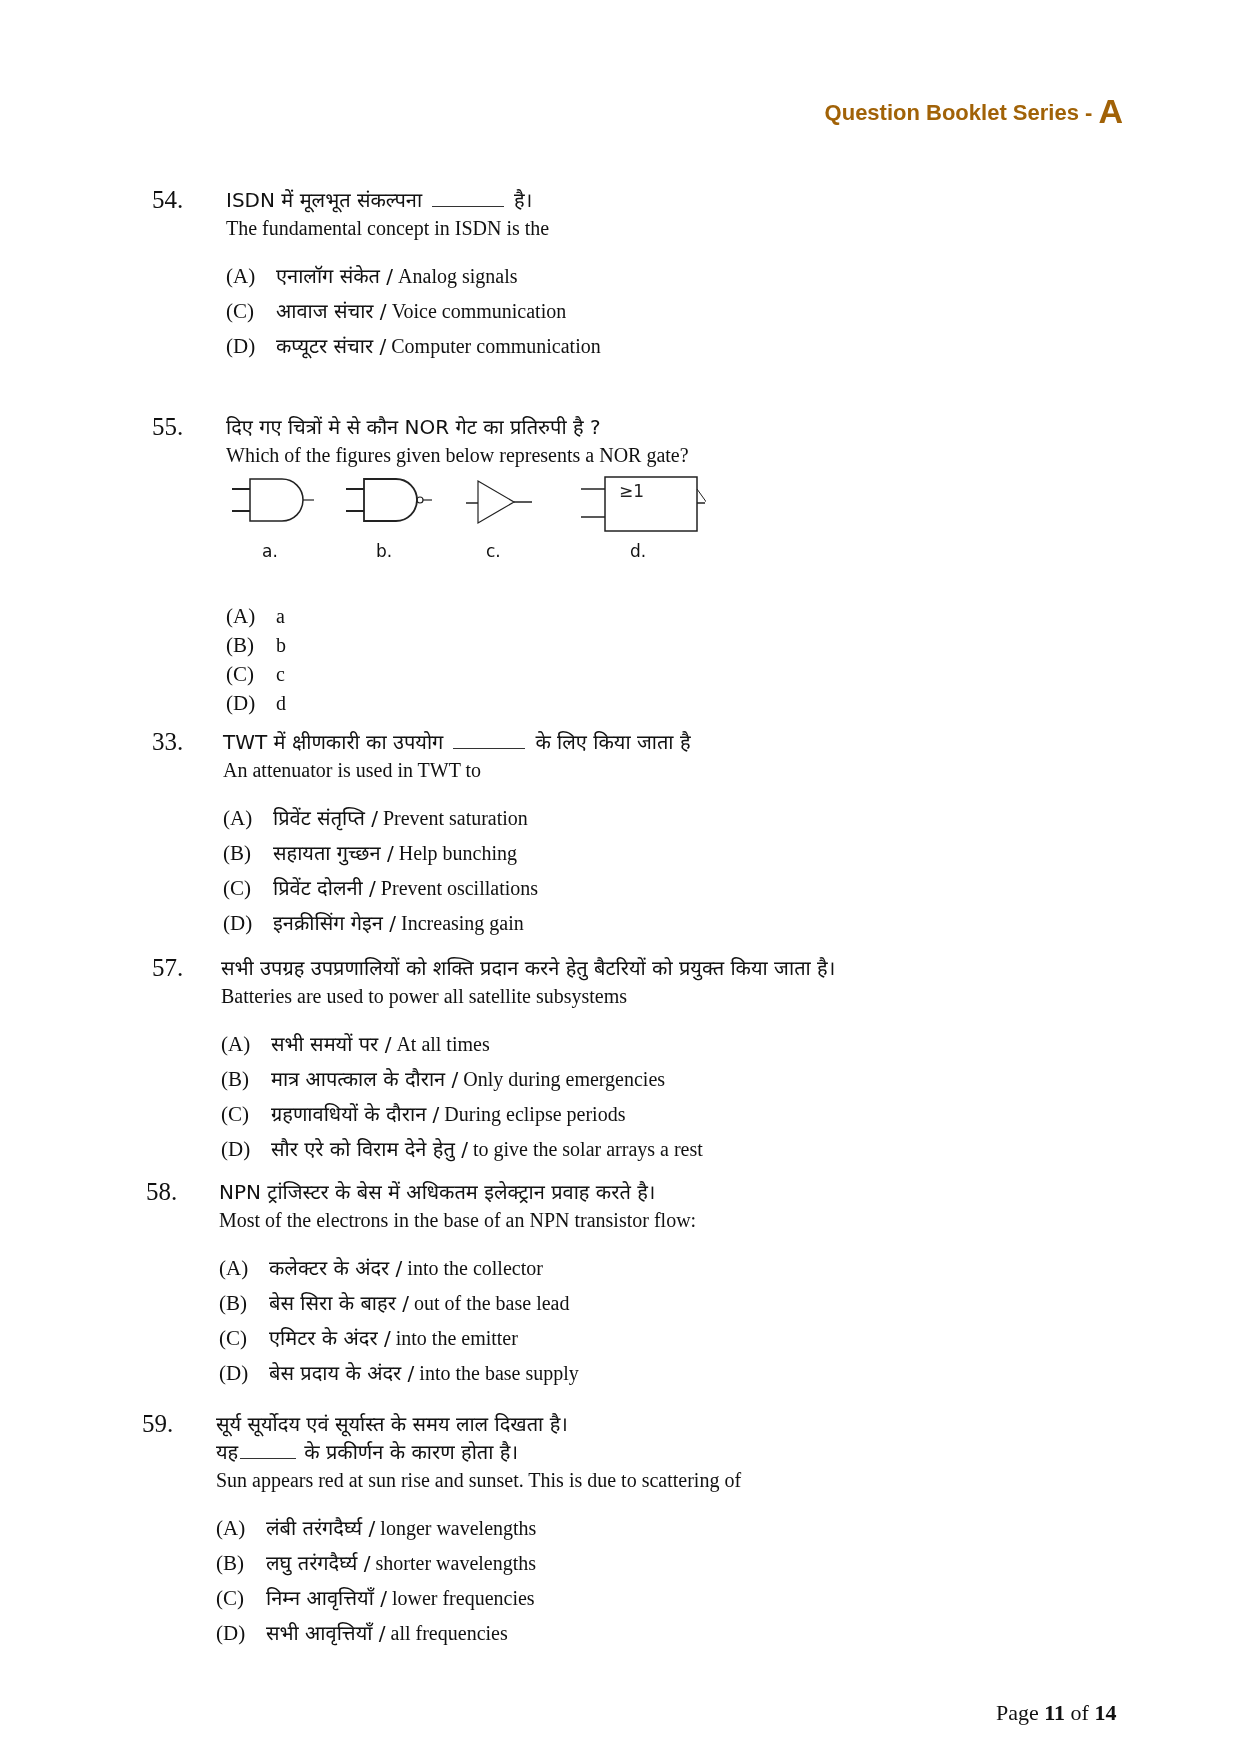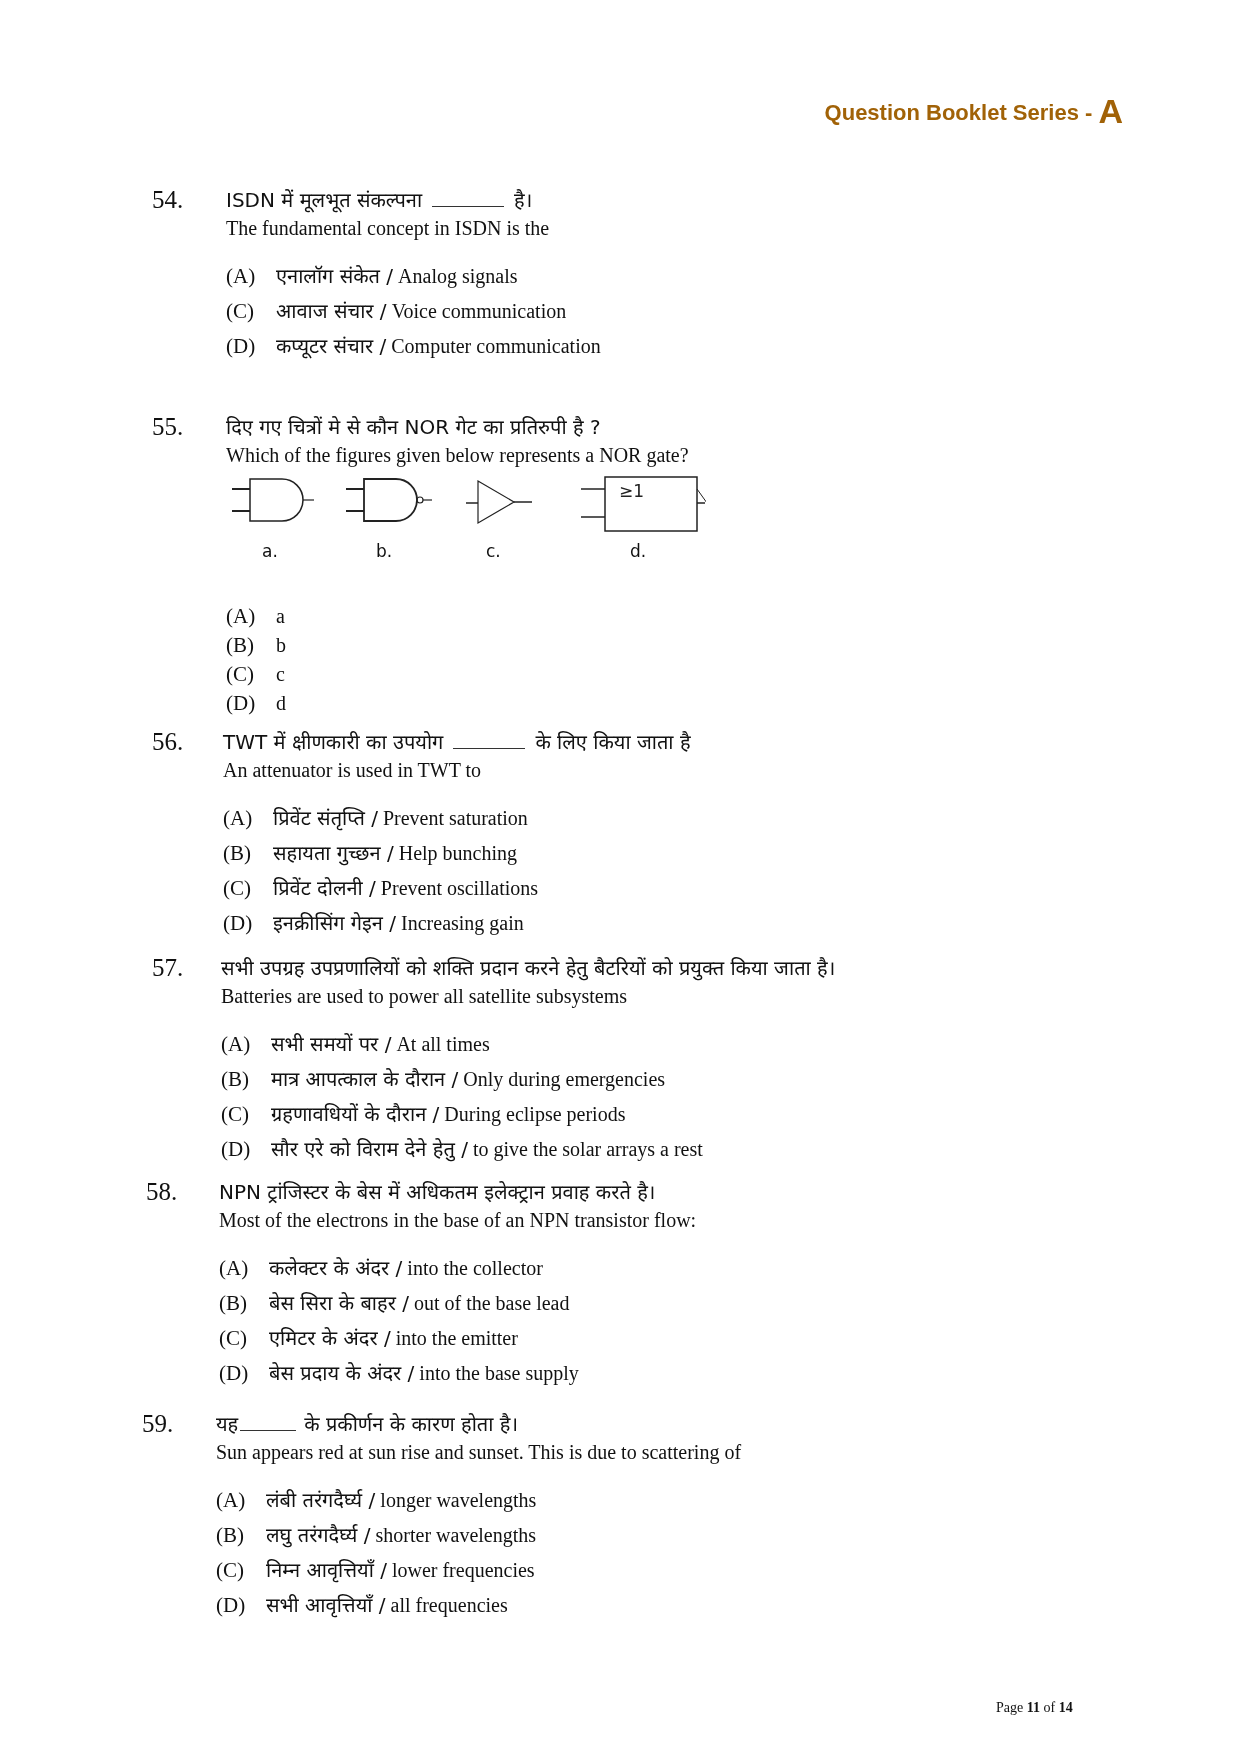--- a/index.html
+++ b/index.html
@@ -14,21 +14,21 @@
   .line { height: 28px; line-height: 28px; white-space: nowrap; }
   .hi { font-family: "DejaVu Sans", sans-serif; font-size: 20px; }
   .blank { display: inline-block; width: 72px; border-bottom: 1px solid #333; margin: 0 10px; height: 18px; vertical-align: baseline; }
   .opts { margin-top: 17px; }
   .opt { height: 35px; line-height: 35px; white-space: nowrap; }
   .opt .lbl { display: inline-block; width: 50px; font-size: 21px; }
   .opt-tight .opt { height: 29px; line-height: 29px; }
   .figs { position: relative; height: 110px; margin-top: 6px; }
   .fig { position: absolute; top: 0; }
   .fig-cap { position: absolute; top: 66px; font-family: "DejaVu Sans", sans-serif; font-size: 17px; }
-  .footer { position: absolute; top: 1700px; left: 996px; font-size: 14px; }
+  .footer { position: absolute; top: 1700px; left: 996px; font-size: 22px; }
   .footer b { font-weight: bold; }
 </style>
 </head>
 <body>
 
 <div class="header">
   <span>Question Booklet Series -</span>
   <span class="series-letter">A</span>
 </div>
 
@@ -95,21 +95,21 @@
     <div class="opts opt-tight">
       <div class="opt"><span class="lbl">(A)</span><span>a</span></div>
       <div class="opt"><span class="lbl">(B)</span><span>b</span></div>
       <div class="opt"><span class="lbl">(C)</span><span>c</span></div>
       <div class="opt"><span class="lbl">(D)</span><span>d</span></div>
     </div>
   </div>
 </div>
 
 <div class="q" style="top:728px;">
-  <div class="qnum">56.</div>
+  <div class="qnum">33.</div>
   <div class="qbody" style="left:223px;">
     <div class="line">
       <span class="hi">TWT में क्षीणकारी का उपयोग</span><span class="blank"></span><span class="hi">के लिए किया जाता है</span>
     </div>
     <div class="line">An attenuator is used in TWT to</div>
     <div class="opts">
       <div class="opt"><span class="lbl">(A)</span><span class="hi">प्रिवेंट संतृप्ति /</span> <span>Prevent saturation</span></div>
       <div class="opt"><span class="lbl">(B)</span><span class="hi">सहायता गुच्छन /</span> <span>Help bunching</span></div>
       <div class="opt"><span class="lbl">(C)</span><span class="hi">प्रिवेंट दोलनी /</span> <span>Prevent oscillations</span></div>
       <div class="opt"><span class="lbl">(D)</span><span class="hi">इनक्रीसिंग गेइन /</span> <span>Increasing gain</span></div>
@@ -141,20 +141,21 @@
       <div class="opt"><span class="lbl">(B)</span><span class="hi">बेस सिरा के बाहर /</span> <span>out of the base lead</span></div>
       <div class="opt"><span class="lbl">(C)</span><span class="hi">एमिटर के अंदर /</span> <span>into the emitter</span></div>
       <div class="opt"><span class="lbl">(D)</span><span class="hi">बेस प्रदाय के अंदर /</span> <span>into the base supply</span></div>
     </div>
   </div>
 </div>
 
 <div class="q" style="top:1410px;">
   <div class="qnum" style="left:142px;">59.</div>
   <div class="qbody" style="left:216px;">
+    <div class="line hi">सूर्य सूर्योदय एवं सूर्यास्त के समय लाल दिखता है।</div>
     <div class="line">
       <span class="hi">यह</span><span class="blank" style="width:56px;margin:0 8px 0 2px;"></span><span class="hi">के प्रकीर्णन के कारण होता है।</span>
     </div>
     <div class="line">Sun appears red at sun rise and sunset. This is due to scattering of</div>
     <div class="opts">
       <div class="opt"><span class="lbl">(A)</span><span class="hi">लंबी तरंगदैर्घ्य /</span> <span>longer wavelengths</span></div>
       <div class="opt"><span class="lbl">(B)</span><span class="hi">लघु तरंगदैर्घ्य /</span> <span>shorter wavelengths</span></div>
       <div class="opt"><span class="lbl">(C)</span><span class="hi">निम्न आवृत्तियाँ /</span> <span>lower frequencies</span></div>
       <div class="opt"><span class="lbl">(D)</span><span class="hi">सभी आवृत्तियाँ /</span> <span>all frequencies</span></div>
     </div>

